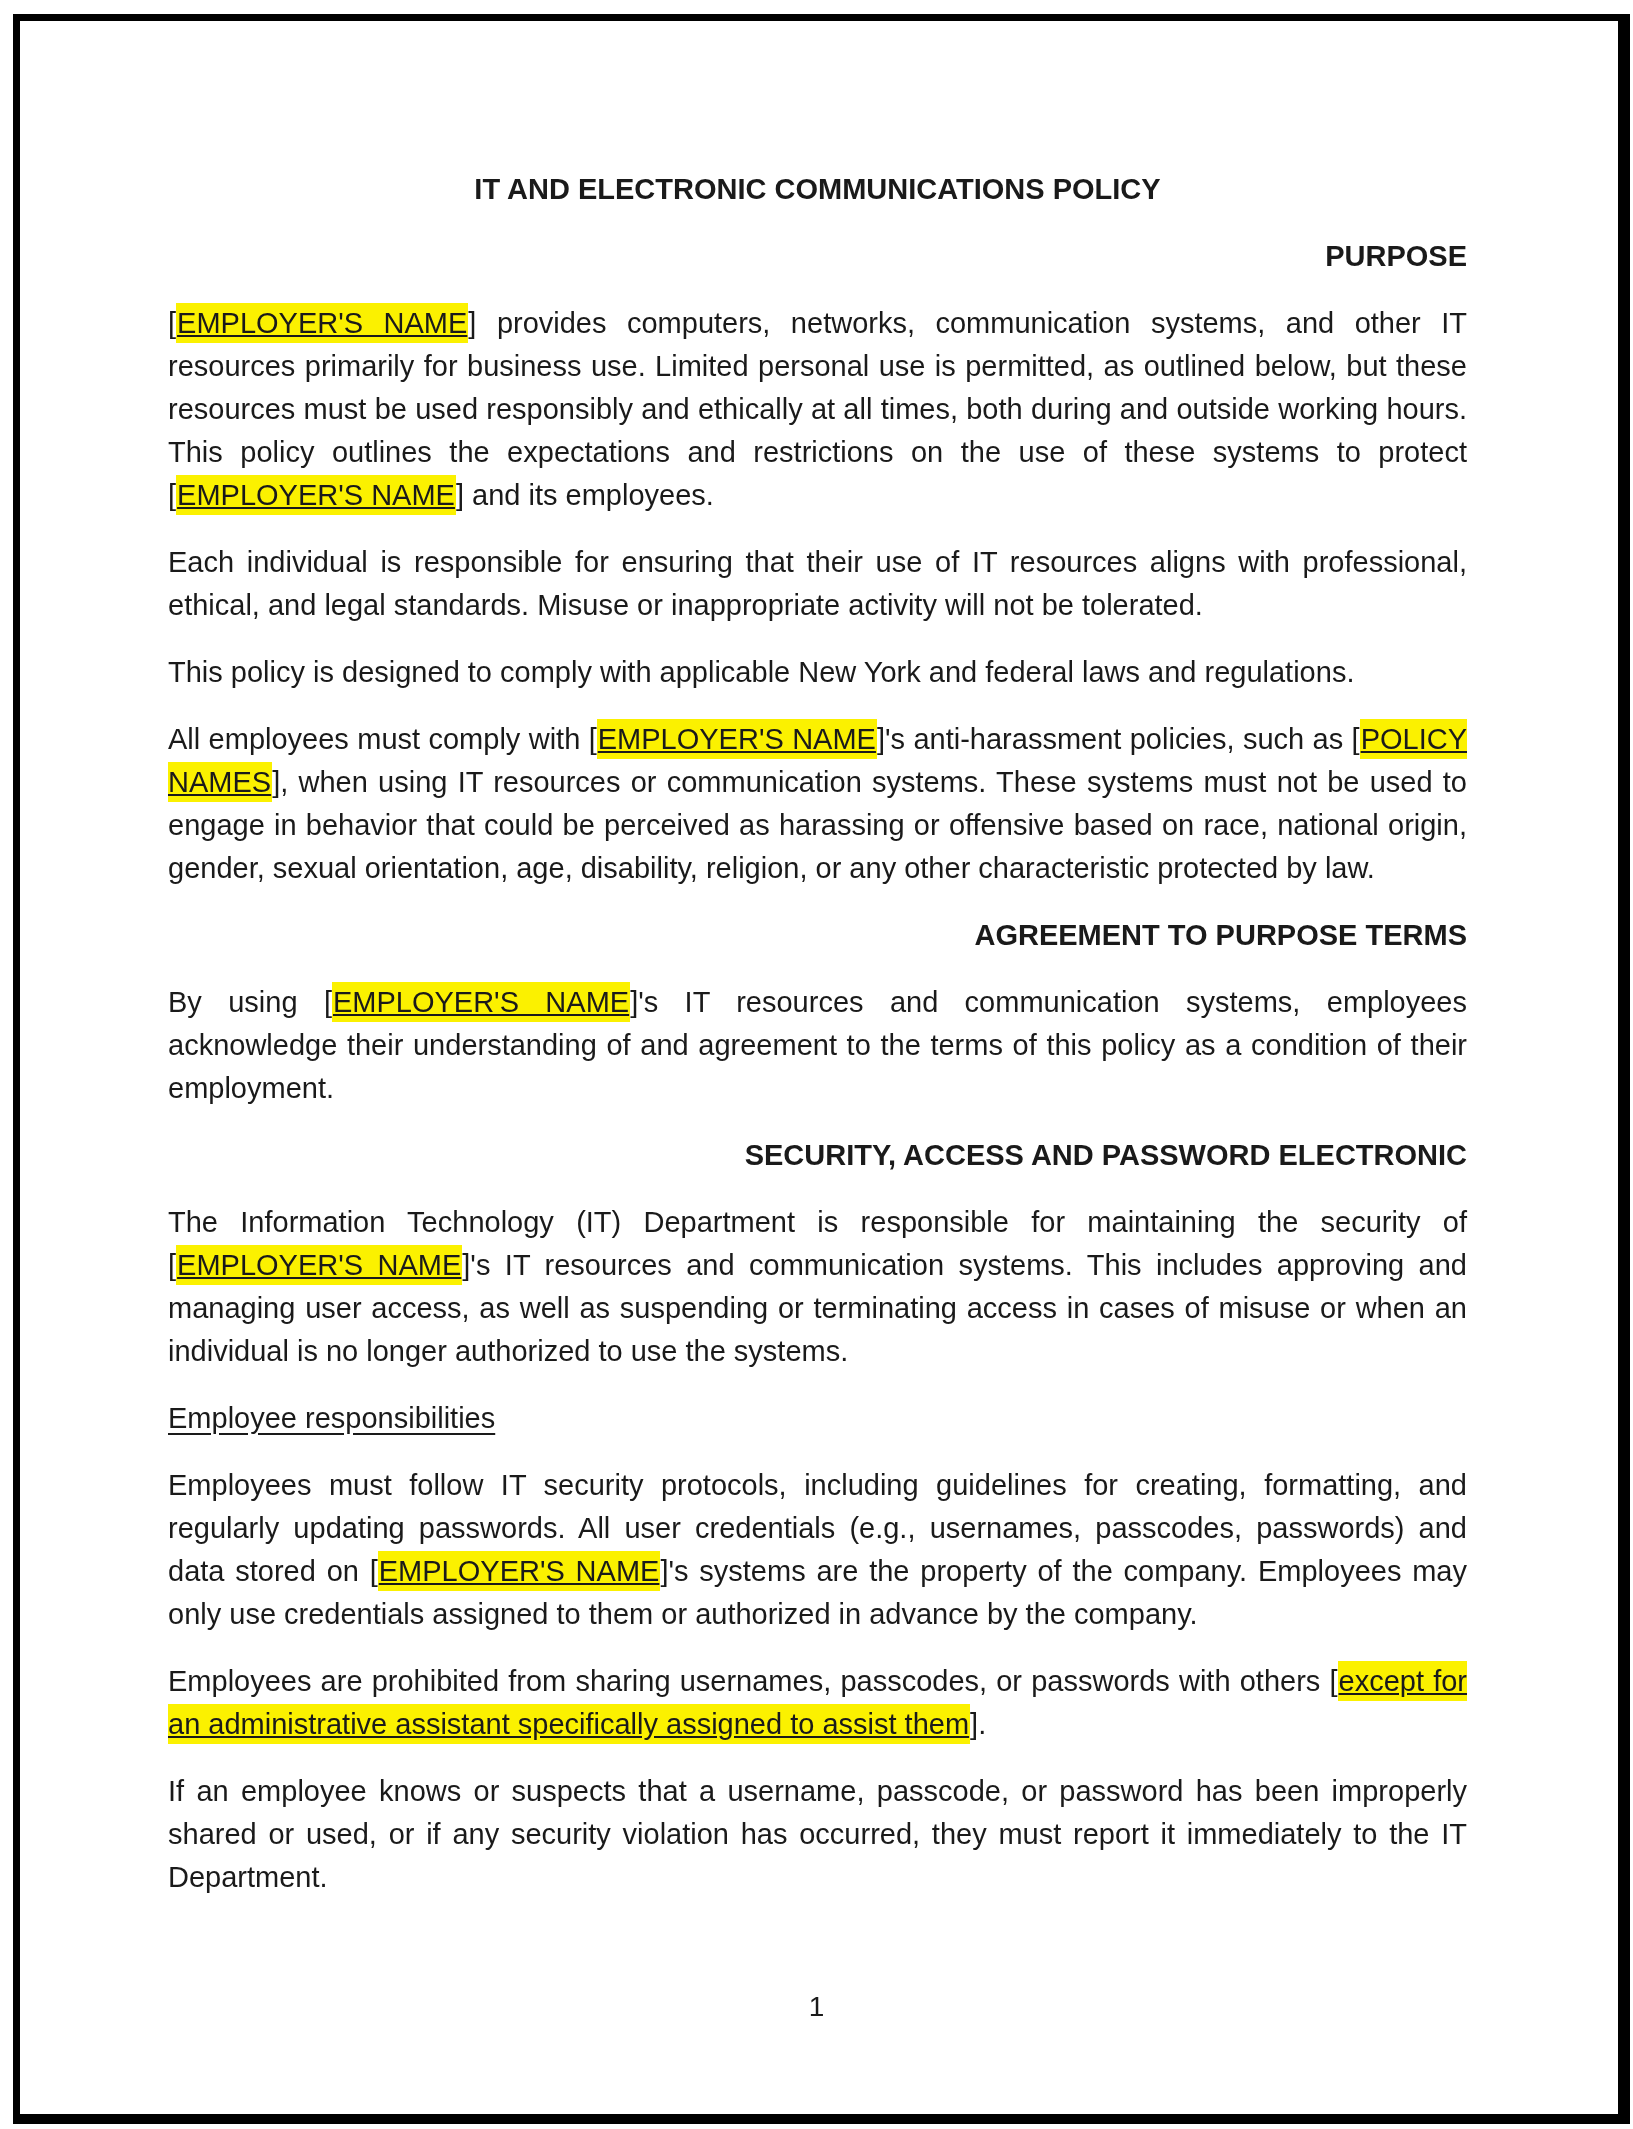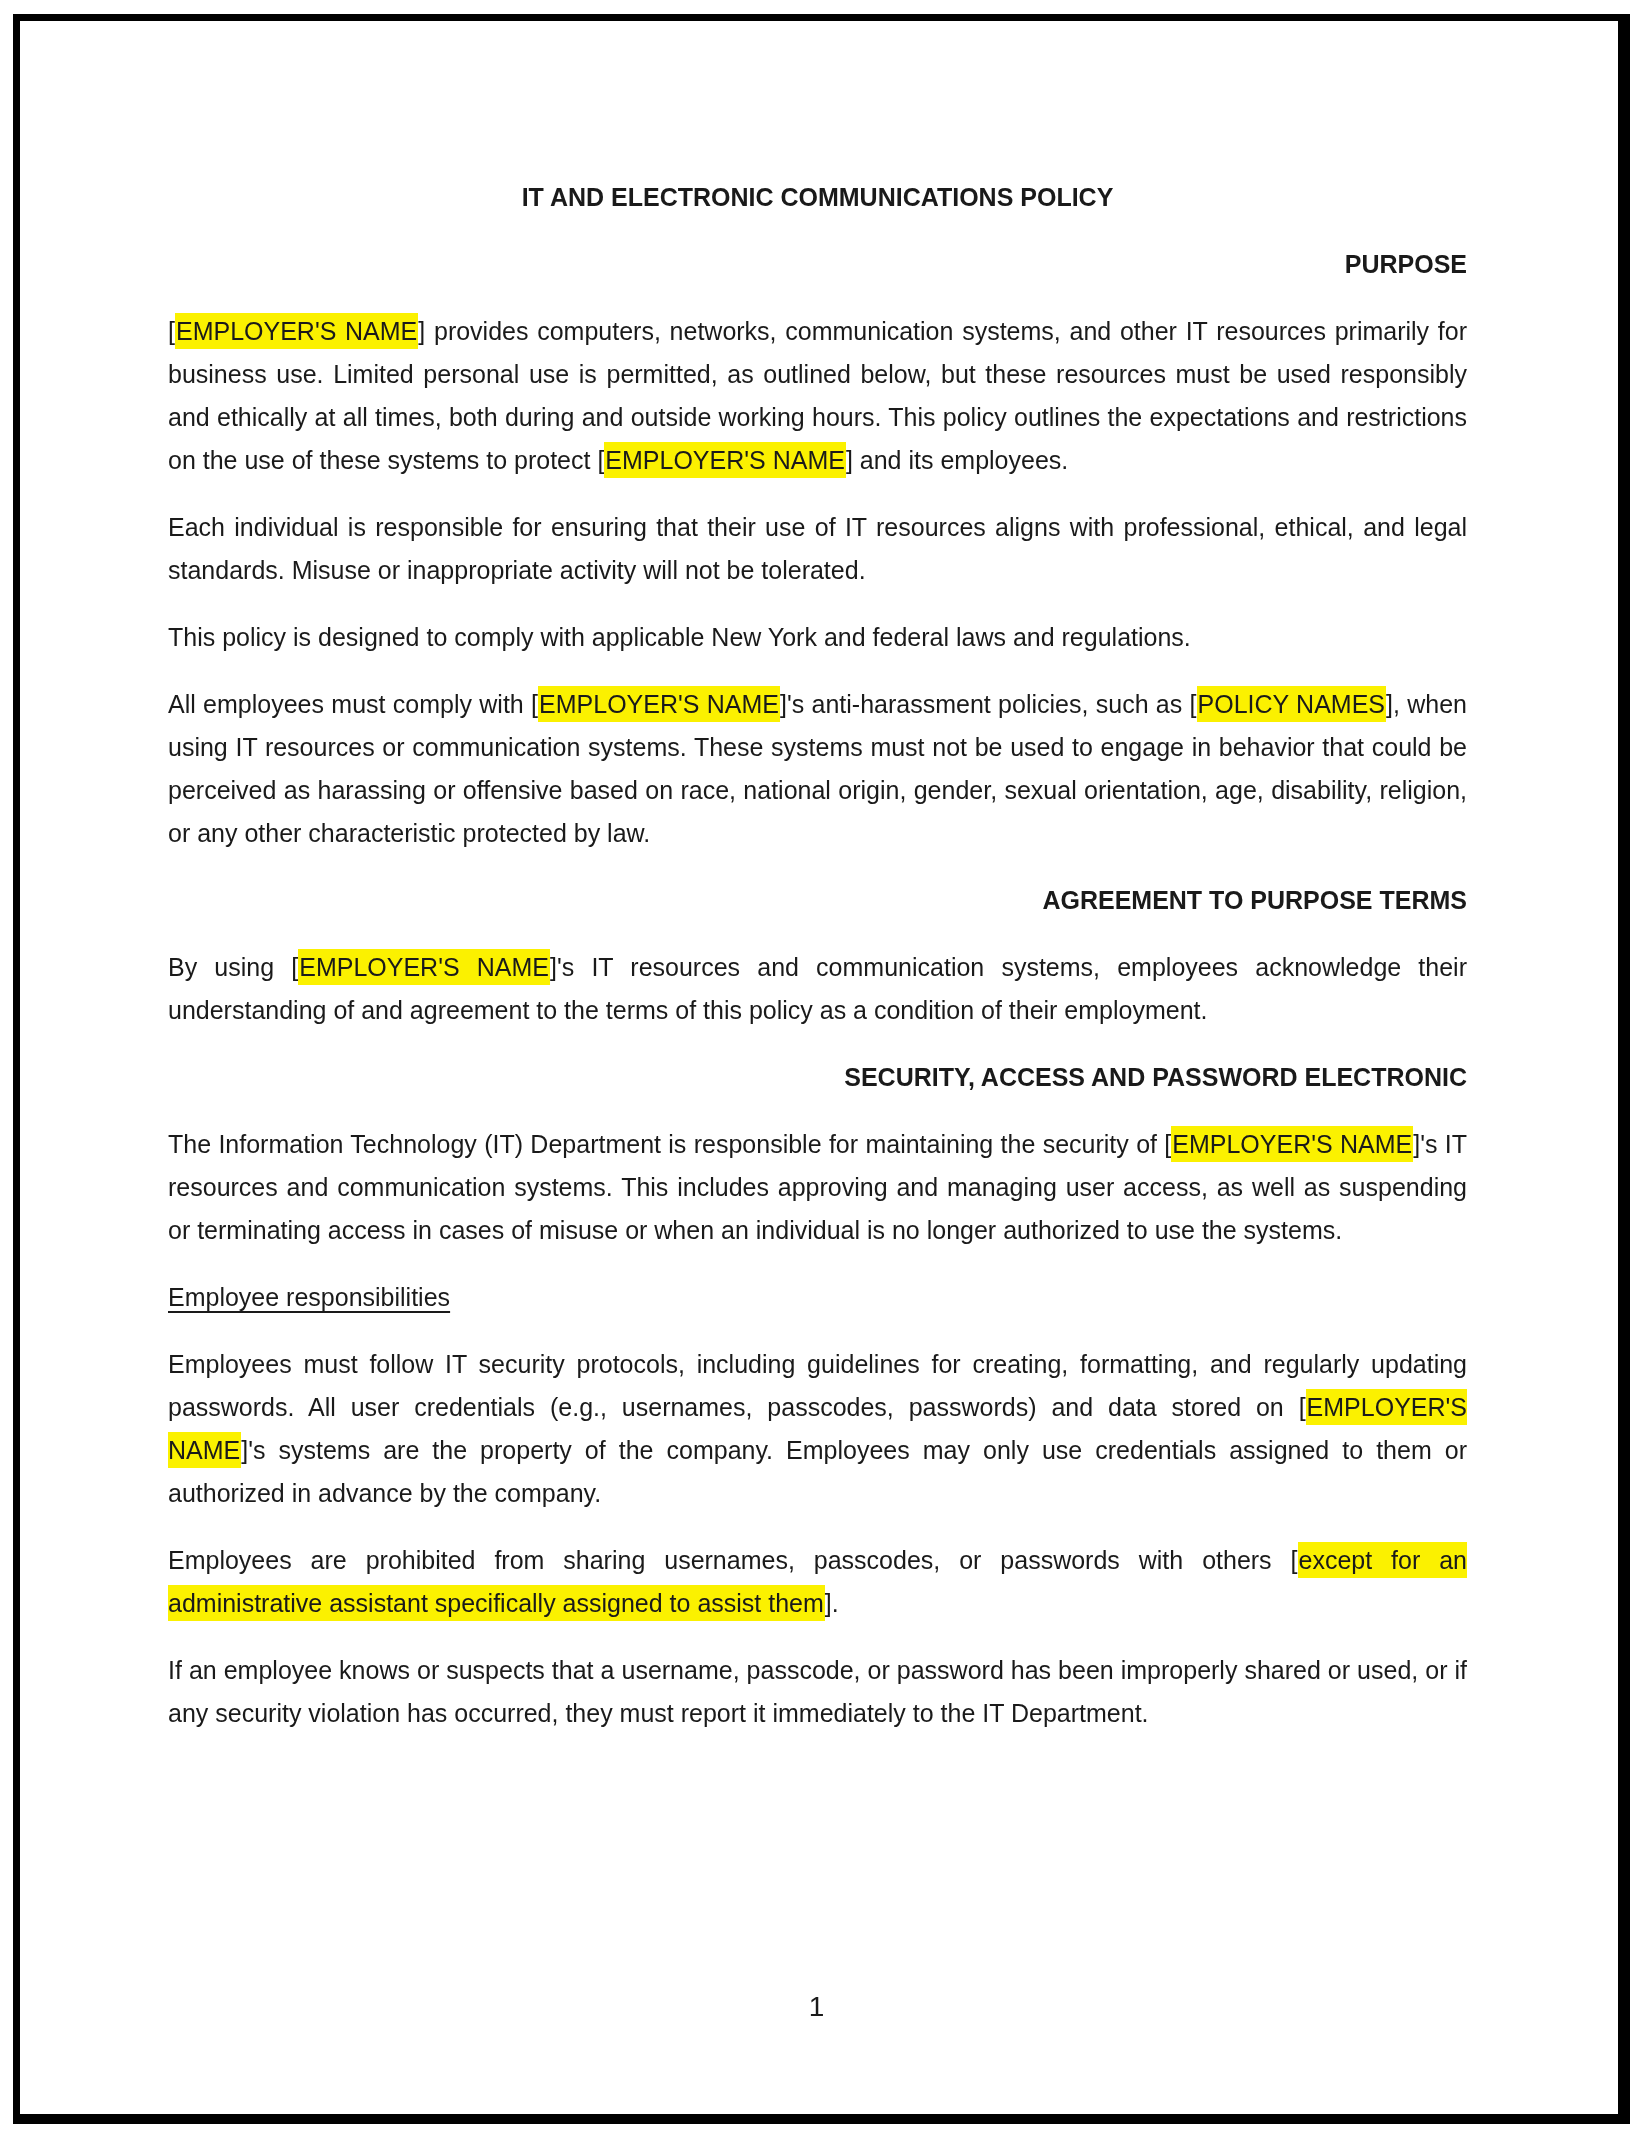--- a/index.html
+++ b/index.html
@@ -21,43 +21,44 @@
     box-sizing: border-box;
     pointer-events: none;
   }
   .content {
     position: absolute;
     left: 168px;
     top: 168px;
     width: 1299px;
   }
   .block {
-    font-size: 25px;
+    font-size: 29px;
     line-height: 43px;
-    margin: 8px 0 24px 0;
+    margin: 0 0 24px 0;
     text-align: justify;
     font-weight: normal;
   }
   .title {
     font-weight: bold;
     text-align: center;
   }
   .heading {
     font-weight: bold;
     text-align: right;
   }
   .subheading {
     font-weight: normal;
     text-align: left;
     text-decoration: underline;
     text-underline-offset: 5px;
   }
   mark {
     color: inherit;
     padding: 4px 1px;
+    text-decoration: underline;
   }
   .footer {
     position: absolute;
     top: 1985px;
     left: 0;
     width: 100%;
     text-align: center;
     font-size: 28px;
     line-height: 43px;
   }

